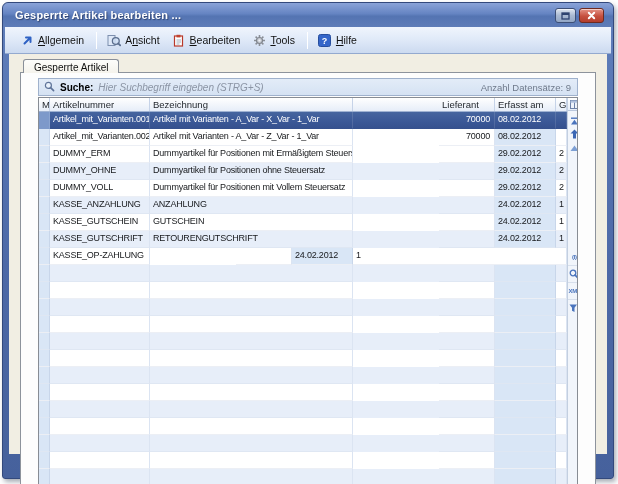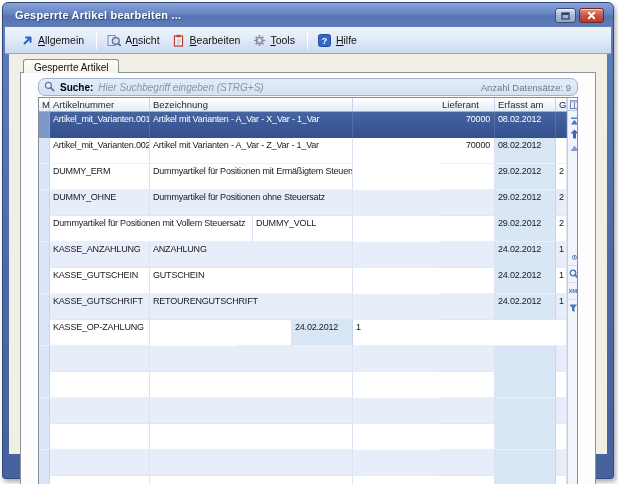--- a/index.html
+++ b/index.html
@@ -36,36 +36,36 @@
   
   .body{position:absolute;left:6px;right:6px;top:51px;bottom:24px;background:#f1eee3;
     display:flex;flex-direction:column;}
   .tabstrip{height:17px;margin:5px 0 0 14px;display:flex;}
   .tab{background:linear-gradient(180deg,#fdfdfb,#f5f3ec);border:1px solid #898f99;border-bottom:none;
     border-radius:3px 3px 0 0;font-size:10px;padding:2px 10px 0 10px;color:#111;position:relative;z-index:2;}
   .panel{flex:1;margin:0 11px 6px 11px;background:#fdfdfd;border:1px solid #8d939c;margin-top:-1px;
     padding:5px 17px 4px 17px;display:flex;flex-direction:column;}
 
   
-  .searchbar{height:18px;border:1px solid #9fb1cc;border-radius:7px;
+  .searchbar{height:18px;border:1px solid #9fb1cc;border-radius:0;
     background:linear-gradient(180deg,#e3ecf8,#d5e2f3);display:flex;align-items:center;
     padding:0 6px 0 5px;gap:5px;}
   .search-label{font-size:10px;font-weight:bold;color:#000;}
   .search-placeholder{font-size:10px;font-style:italic;color:#8b94a4;flex:1;overflow:hidden;white-space:nowrap;}
   .record-count{font-size:9.5px;color:#6f7a8b;white-space:nowrap;}
 
   
   .grid{flex:1;margin-top:1px;border:1px solid #878c94;display:flex;overflow:hidden;background:#fff;}
   .cols{width:529px;display:flex;flex-direction:column;}
   .ghead{height:14px;display:flex;background:linear-gradient(180deg,#ffffff,#e6edf8);
     border-bottom:1px solid #9fb2d2;flex:none;}
   .hcell{font-size:9.5px;color:#24292f;padding:1px 0 0 3px;border-right:1px solid #c6d3e8;
     overflow:hidden;white-space:nowrap;cursor:default;}
   .rows{flex:1;overflow:hidden;display:flex;flex-direction:column;}
-  .row{height:26px;display:flex;flex:none;background:#ffffff;}
+  .row{height:17px;display:flex;flex:none;background:#ffffff;}
   .row.shaded{background:#e7eef9;}
   .cell{font-size:9px;letter-spacing:-0.2px;color:#17191c;padding:1.5px 1px 0 3px;
     border-right:1px solid #dbe4f2;border-bottom:1px solid #eceff5;overflow:hidden;white-space:nowrap;}
   .row.shaded .cell{border-bottom-color:#dfe7f3;}
   .cell.tint{background:#d9e6f6;border-right-color:#c8d6ea;}
   .cell.num{text-align:right;padding-right:4px;}
   .cell-wgr{white-space:pre;}
   .row.selected{background:linear-gradient(180deg,#46659f,#3a5796 60%,#35508d);}
   .row.selected .cell{color:#ffffff;border-right-color:rgba(255,255,255,.12);border-bottom-color:transparent;}
   .row.selected .cell.tint{background:transparent;}
@@ -221,22 +221,22 @@
                 <span class="cell c0 cell-m tint"></span>
                 <span class="cell c1 cell-artikelnummer">DUMMY_OHNE</span>
                 <span class="cell c2 cell-bezeichnung">Dummyartikel für Positionen ohne Steuersatz</span>
                 <span class="cell c3 cell-wgr"></span>
                 <span class="cell c4 cell-lieferant num"></span>
                 <span class="cell c5 cell-erfasst_am tint">29.02.2012</span>
                 <span class="cell c6 cell-g">2</span>
               </div>
               <div class="row">
                 <span class="cell c0 cell-m tint"></span>
+                <span class="cell c1 cell-artikelnummer">DUMMY_VOLL</span>
                 <span class="cell c2 cell-bezeichnung">Dummyartikel für Positionen mit Vollem Steuersatz</span>
-                <span class="cell c1 cell-artikelnummer">DUMMY_VOLL</span>
                 <span class="cell c3 cell-wgr"></span>
                 <span class="cell c4 cell-lieferant num"></span>
                 <span class="cell c5 cell-erfasst_am tint">29.02.2012</span>
                 <span class="cell c6 cell-g">2</span>
               </div>
               <div class="row shaded">
                 <span class="cell c0 cell-m tint"></span>
                 <span class="cell c1 cell-artikelnummer">KASSE_ANZAHLUNG</span>
                 <span class="cell c2 cell-bezeichnung">ANZAHLUNG</span>
                 <span class="cell c3 cell-wgr"></span>

